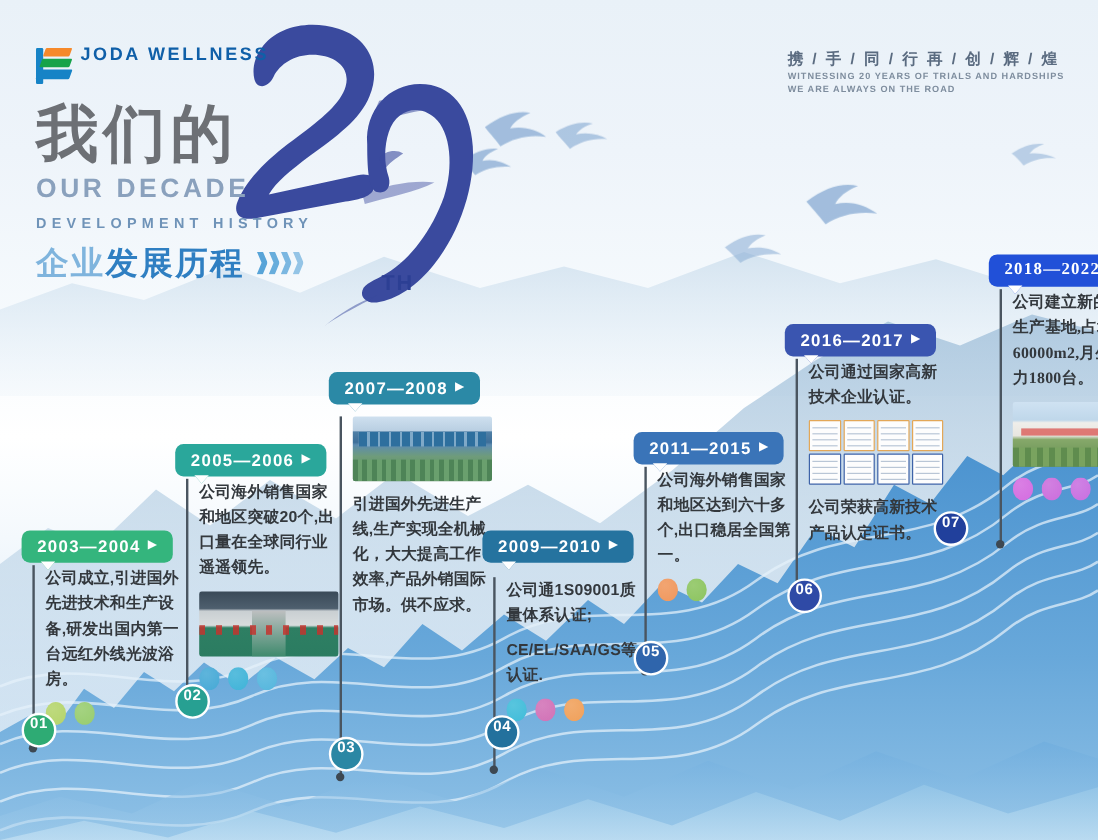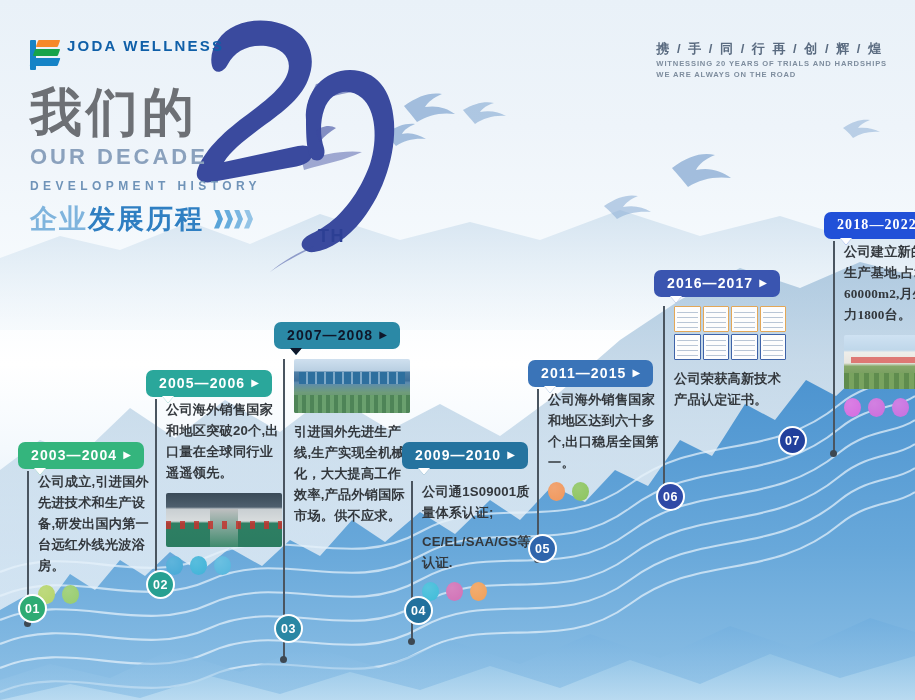--- a/index.html
+++ b/index.html
@@ -115,21 +115,21 @@
   }
   .cert { height: 26px; border-radius: 1px; position: relative; overflow: hidden; }
   .cert.row1 { background: #fdfdfd; border: 1px solid #e3a757; }
   .cert.row2 { background: #fdfdfd; border: 1px solid #3e63a8; }
   .cert i { position: absolute; left: 2px; right: 2px; height: 1.4px; background: #b9c6d6; }
 
   
   .node {
     position: absolute; width: 29px; height: 29px; border-radius: 50%;
     border: 2.5px solid #ffffff; color: #ffffff; font-size: 12.5px; font-weight: 700;
-    display: flex; align-items: center; justify-content: center; z-index: 28;
+    display: flex; justify-content: center; z-index: 28;
     letter-spacing: 0.6px;
   }
 
   
   .ph-hall { background:
       linear-gradient(180deg,#3a4a58 0%,#4e5f6e 26%,#c9cfd2 30%,#d8dcdd 52%,#2e7f63 56%,#2b7c61 100%); }
   .ph-hall::before { content:""; position:absolute; left:38%; top:30%; width:24%; height:70%;
       background: linear-gradient(180deg,#bdbfc0,#3f8a6d); }
   .ph-hall::after { content:""; position:absolute; left:0; top:52%; width:100%; height:14%;
       background: repeating-linear-gradient(90deg,#c3342e 0 5px,transparent 5px 14px); opacity:.85; }
@@ -301,21 +301,21 @@
         </div><div class="tl-body">
           <div class="tl-rail" style="height: 188px;"></div>
           <div class="tl-text" style="margin-top: 0px;">公司海外销售国家和地区突破20个,出口量在全球同行业遥遥领先。</div>
           <div class="tl-photo ph-hall"></div>
           <div class="tl-dots">
             <span style="background: radial-gradient(circle at 35% 30%, rgba(255, 255, 255, 0.133), rgb(70, 169, 214)) rgb(70, 169, 214);"></span>
             <span style="background: radial-gradient(circle at 35% 30%, rgba(255, 255, 255, 0.133), rgb(63, 179, 216)) rgb(63, 179, 216);"></span>
             <span style="background: radial-gradient(circle at 35% 30%, rgba(255, 255, 255, 0.133), rgb(84, 182, 221)) rgb(84, 182, 221);"></span>
           </div>
         </div></div>
-      <div class="tl-item" style="left: 274px; top: 310px;"><div class="tl-badge" style="background: rgb(43, 137, 166); color: #0f172a; margin-top: 12px;">
+      <div class="tl-item" style="left: 274px; top: 310px;"><div class="tl-badge" style="background: rgb(43, 137, 166); color: #ffffff;">
           <span>2007—2008</span>
           <span class="badge-arrow">▶</span>
           <span style="position: absolute; left: 16px; bottom: -6px; width: 0px; height: 0px; border-left: 6px solid transparent; border-right: 6px solid transparent; border-top: 7px solid rgb(43, 137, 166);"></span>
         </div><div class="tl-body">
           <div class="tl-rail" style="height: 300px;"></div>
           <div class="tl-photo ph-factory"></div>
           <div class="tl-text" style="margin-top: 8px;">引进国外先进生产线,生产实现全机械化，大大提高工作效率,产品外销国际市场。供不应求。</div>
         </div></div>
       <div class="tl-item" style="left: 402px; top: 442px;"><div class="tl-badge" style="background: rgb(37, 115, 159); color: rgb(255, 255, 255);">
           <span>2009—2010</span>
@@ -342,20 +342,21 @@
             <span style="background: radial-gradient(circle at 35% 30%, rgba(255, 255, 255, 0.133), rgb(240, 151, 92)) rgb(240, 151, 92);"></span>
             <span style="background: radial-gradient(circle at 35% 30%, rgba(255, 255, 255, 0.133), rgb(140, 196, 95)) rgb(140, 196, 95);"></span>
           </div>
         </div></div>
       <div class="tl-item" style="left: 654px; top: 270px;"><div class="tl-badge" style="background: rgb(58, 85, 176); color: rgb(255, 255, 255);">
           <span>2016—2017</span>
           <span class="badge-arrow">▶</span>
           <span style="position: absolute; left: 16px; bottom: -6px; width: 0px; height: 0px; border-left: 6px solid transparent; border-right: 6px solid transparent; border-top: 7px solid rgb(58, 85, 176);"></span>
         </div><div class="tl-body">
           <div class="tl-rail" style="height: 192px;"></div>
+          <div class="tl-text" style="margin-top: 0px;">公司通过国家高新技术企业认证。</div>
           <div class="cert-grid">
             <div class="cert row1">
               <i style="top:5px"></i>
               <i style="top:10px"></i>
               <i style="top:15px"></i>
               <i style="top:20px"></i>
             </div>
             <div class="cert row1">
               <i style="top:5px"></i>
               <i style="top:10px"></i>

